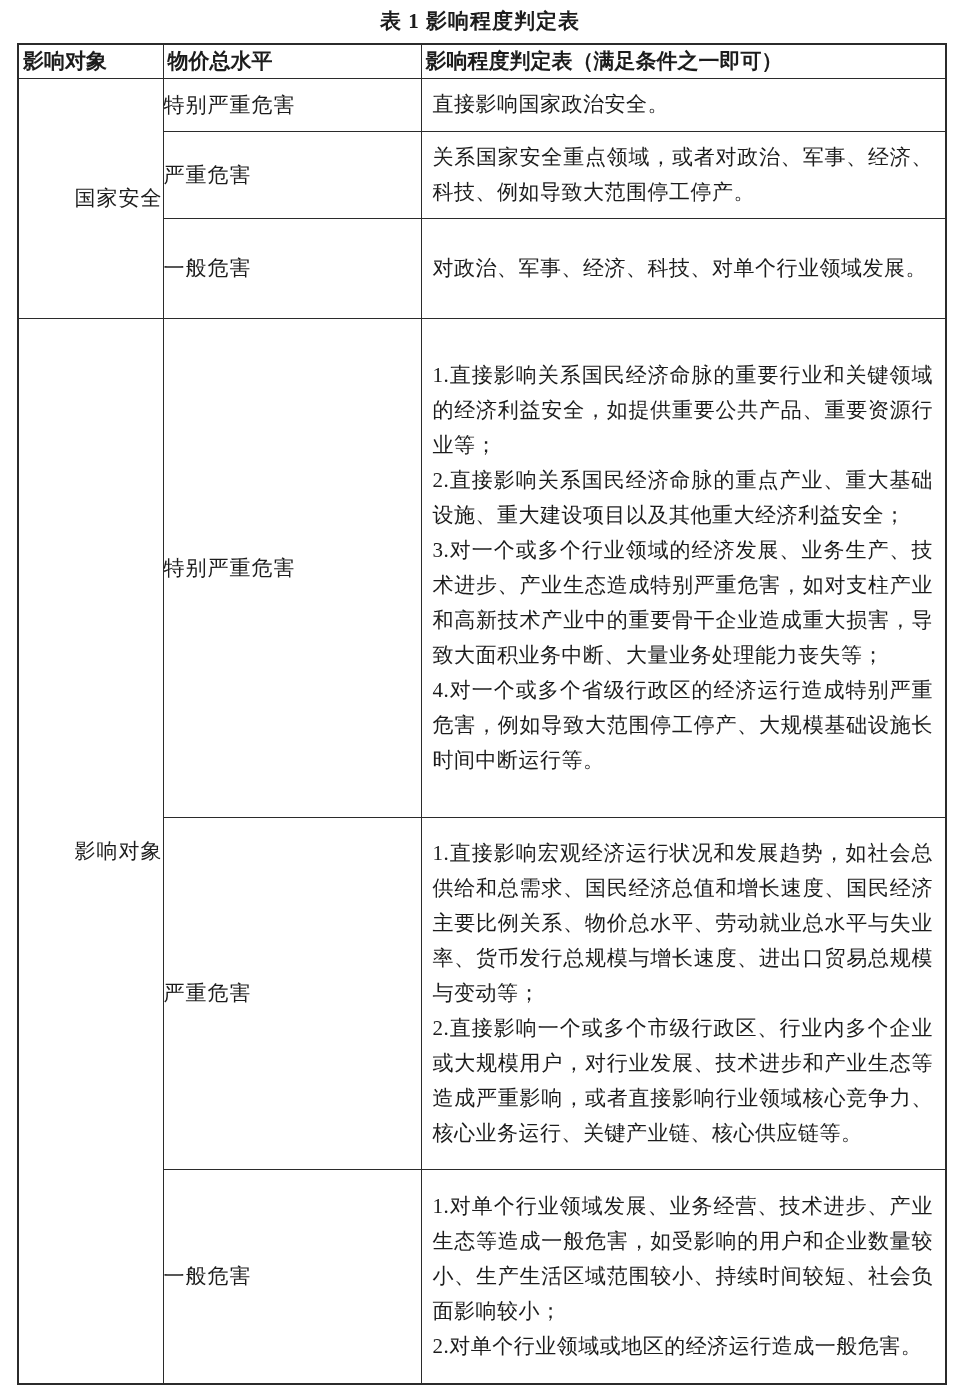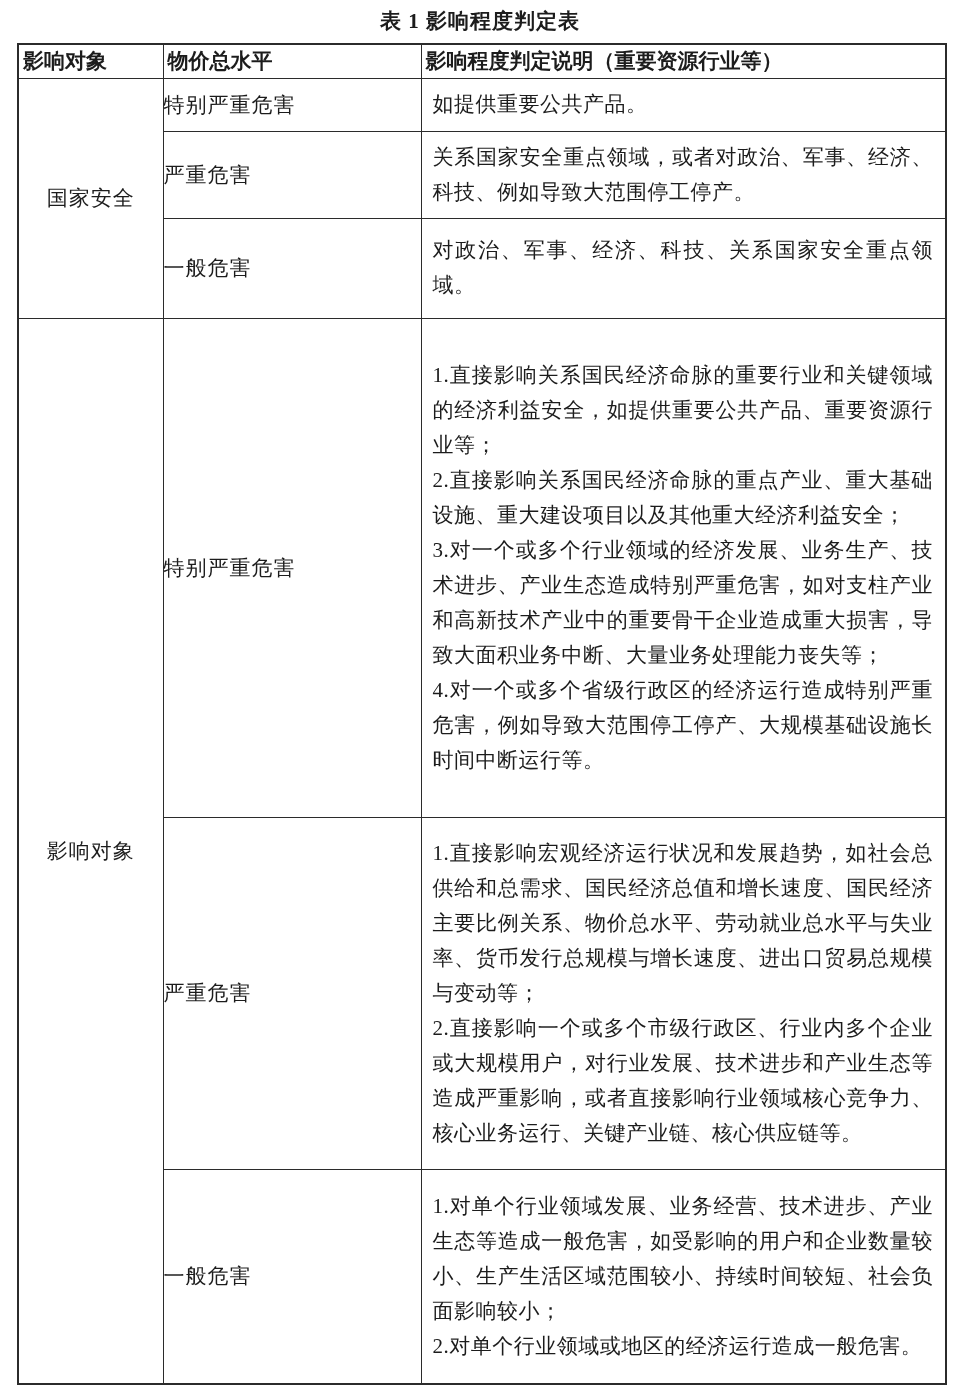--- a/index.html
+++ b/index.html
@@ -35,21 +35,21 @@
     vertical-align: middle;
   }
   .impact-table th {
     font-weight: bold;
     text-align: left;
     height: 34px;
     padding: 2px 4px;
     margin-left: 34px;
   }
   td.obj-cell {
-    text-align: center;
+    text-align: right;
     letter-spacing: 1px;
   }
   td.deg-cell {
     letter-spacing: 1px;
   }
   td.desc-cell {
     text-align: justify;
     text-justify: inter-ideograph;
     white-space: pre-wrap;
     line-height: 35px;
@@ -74,37 +74,37 @@
   <table class="impact-table">
     <colgroup>
       <col style="width:145px">
       <col style="width:258px">
       <col style="width:525px">
     </colgroup>
     <thead>
       <tr>
         <th>影响对象</th>
         <th>物价总水平</th>
-        <th>影响程度判定说明（重要资源行业等）</th>
+        <th>影响程度判定表（满足条件之一即可）</th>
       </tr>
     </thead>
     <tbody>
 
       <tr class="r-ns-1">
         <td class="obj-cell" rowspan="3">国家安全</td>
         <td class="deg-cell">特别严重危害</td>
-        <td class="desc-cell">如提供重要公共产品。</td>
+        <td class="desc-cell">直接影响国家政治安全。</td>
       </tr>
       <tr class="r-ns-2">
         <td class="deg-cell">严重危害</td>
         <td class="desc-cell">关系国家安全重点领域，或者对政治、军事、经济、科技、例如导致大范围停工停产。</td>
       </tr>
       <tr class="r-ns-3">
         <td class="deg-cell">一般危害</td>
-        <td class="desc-cell">对政治、军事、经济、科技、关系国家安全重点领域。</td>
+        <td class="desc-cell">对政治、军事、经济、科技、对单个行业领域发展。</td>
       </tr>
 
       <tr class="r-ec-1">
         <td class="obj-cell" rowspan="3">影响对象</td>
         <td class="deg-cell">特别严重危害</td>
         <td class="desc-cell">1.直接影响关系国民经济命脉的重要行业和关键领域的经济利益安全，如提供重要公共产品、重要资源行业等；
 2.直接影响关系国民经济命脉的重点产业、重大基础设施、重大建设项目以及其他重大经济利益安全；
 3.对一个或多个行业领域的经济发展、业务生产、技术进步、产业生态造成特别严重危害，如对支柱产业和高新技术产业中的重要骨干企业造成重大损害，导致大面积业务中断、大量业务处理能力丧失等；
 4.对一个或多个省级行政区的经济运行造成特别严重危害，例如导致大范围停工停产、大规模基础设施长时间中断运行等。</td>
       </tr>

